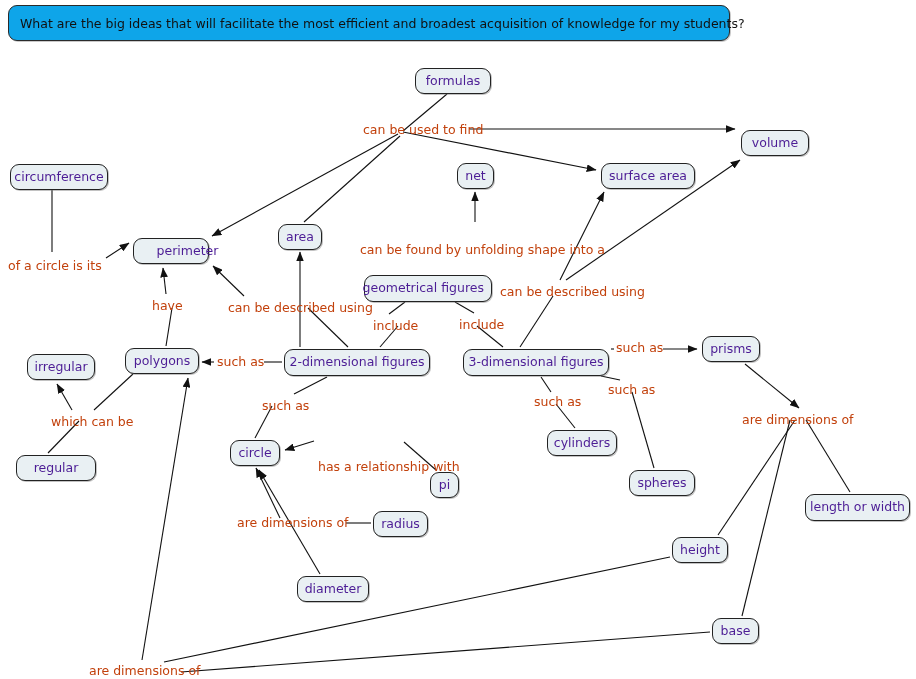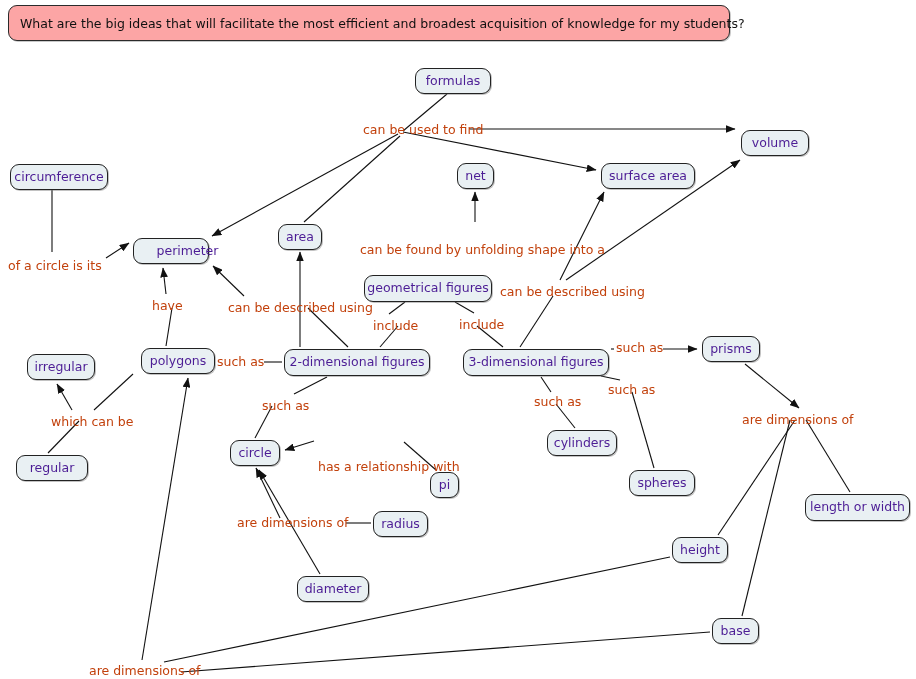--- a/index.html
+++ b/index.html
@@ -35,21 +35,21 @@
     display: flex;
     align-items: center;
     justify-content: center;
     white-space: nowrap;
     box-shadow: 1px 1px 0 rgba(120,120,120,0.45);
     padding: 0 7px;
   }
   .question-box {
     position: absolute;
     box-sizing: border-box;
-    background: #fca5a5;
+    background: #0ea5e9;
     border: 1px solid #2b2b2b;
     border-radius: 9px;
     color: #111111;
     font-size: 12.5px;
     display: flex;
     align-items: center;
     padding: 17px 11px;
     white-space: nowrap;
     box-shadow: 1px 1px 0 rgba(120,120,120,0.4);
   }
@@ -141,39 +141,39 @@
       </div>
       <div class="node" style="left: 3px; top: 164px; width: 98px; height: 26px; margin-left: 7px;">
         <span>circumference</span>
       </div>
       <div class="node" style="left: 133px; top: 238px; width: 76px; height: 26px; padding-left: 40px;">
         <span>perimeter</span>
       </div>
       <div class="node" style="left: 278px; top: 224px; width: 44px; height: 26px;">
         <span>area</span>
       </div>
-      <div class="node" style="left: 364px; top: 275px; width: 128px; height: 27px;">
+      <div class="node" style="left: 364px; top: 275px; width: 128px; height: 27px; justify-content: flex-end;">
         <span>geometrical figures</span>
       </div>
-      <div class="node" style="left: 125px; top: 348px; width: 74px; height: 26px; margin-left: 16px;">
+      <div class="node" style="left: 125px; top: 348px; width: 74px; height: 26px;">
         <span>polygons</span>
       </div>
       <div class="node" style="left: 284px; top: 349px; width: 146px; height: 27px;">
         <span>2-dimensional figures</span>
       </div>
       <div class="node" style="left: 463px; top: 349px; width: 146px; height: 27px;">
         <span>3-dimensional figures</span>
       </div>
       <div class="node" style="left: 702px; top: 336px; width: 58px; height: 26px;">
         <span>prisms</span>
       </div>
       <div class="node" style="left: 27px; top: 354px; width: 68px; height: 26px;">
         <span>irregular</span>
       </div>
-      <div class="node" style="left: 16px; top: 455px; width: 72px; height: 26px;">
+      <div class="node" style="left: 16px; top: 455px; width: 80px; height: 26px;">
         <span>regular</span>
       </div>
       <div class="node" style="left: 230px; top: 440px; width: 50px; height: 26px;">
         <span>circle</span>
       </div>
       <div class="node" style="left: 430px; top: 472px; width: 29px; height: 26px;">
         <span>pi</span>
       </div>
       <div class="node" style="left: 373px; top: 511px; width: 55px; height: 26px;">
         <span>radius</span>

